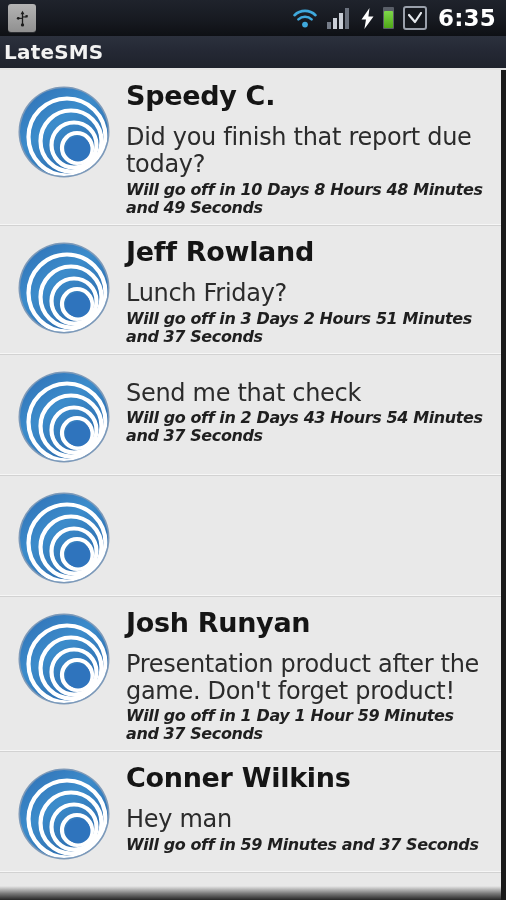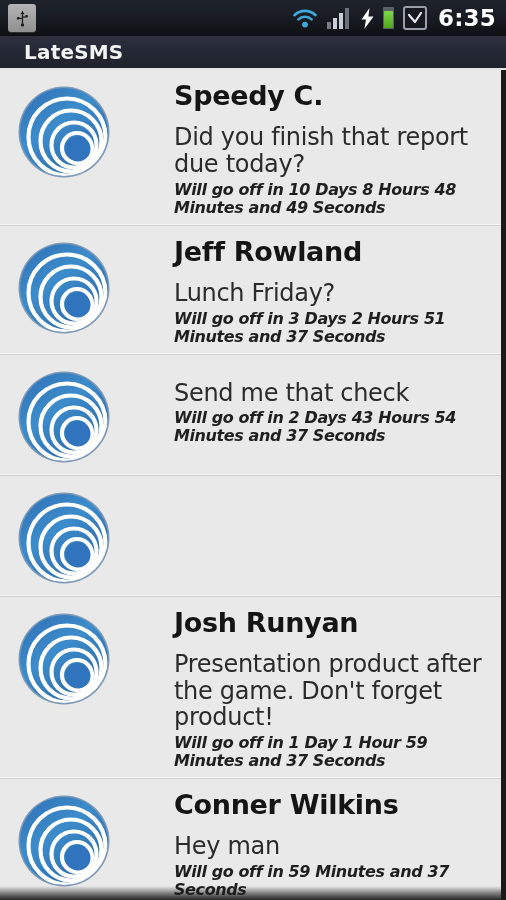--- a/index.html
+++ b/index.html
@@ -90,21 +90,21 @@
   }
 
   
   .title-bar {
     position: relative;
     height: 34px;
     width: 506px;
     background: linear-gradient(to bottom, #2c313d 0%, #242834 50%, #1e222c 100%);
     display: flex;
     align-items: center;
-    padding-left: 24px;
+    padding-left: 4px;
     border-bottom: 2px solid #d9d9d9;
   }
   .title-bar::after {
     content: "";
     position: absolute;
     left: 0; right: 0; bottom: -2px;
     height: 2px;
     background: #e3e3e3;
   }
 
@@ -126,21 +126,20 @@
     border-right: 5px solid #1a1a1a;
   }
 
   .row {
     position: relative;
     display: flex;
     align-items: flex-start;
     padding: 10px 10px 8px 14px;
     background: #e9e9e9;
     border-bottom: 1px solid #d2d2d2;
-    gap: 48px;
   }
   .row::after {
     content: "";
     position: absolute;
     left: 0; right: 0; bottom: 0;
     height: 1px;
     background: #f6f6f6;
   }
 
   

